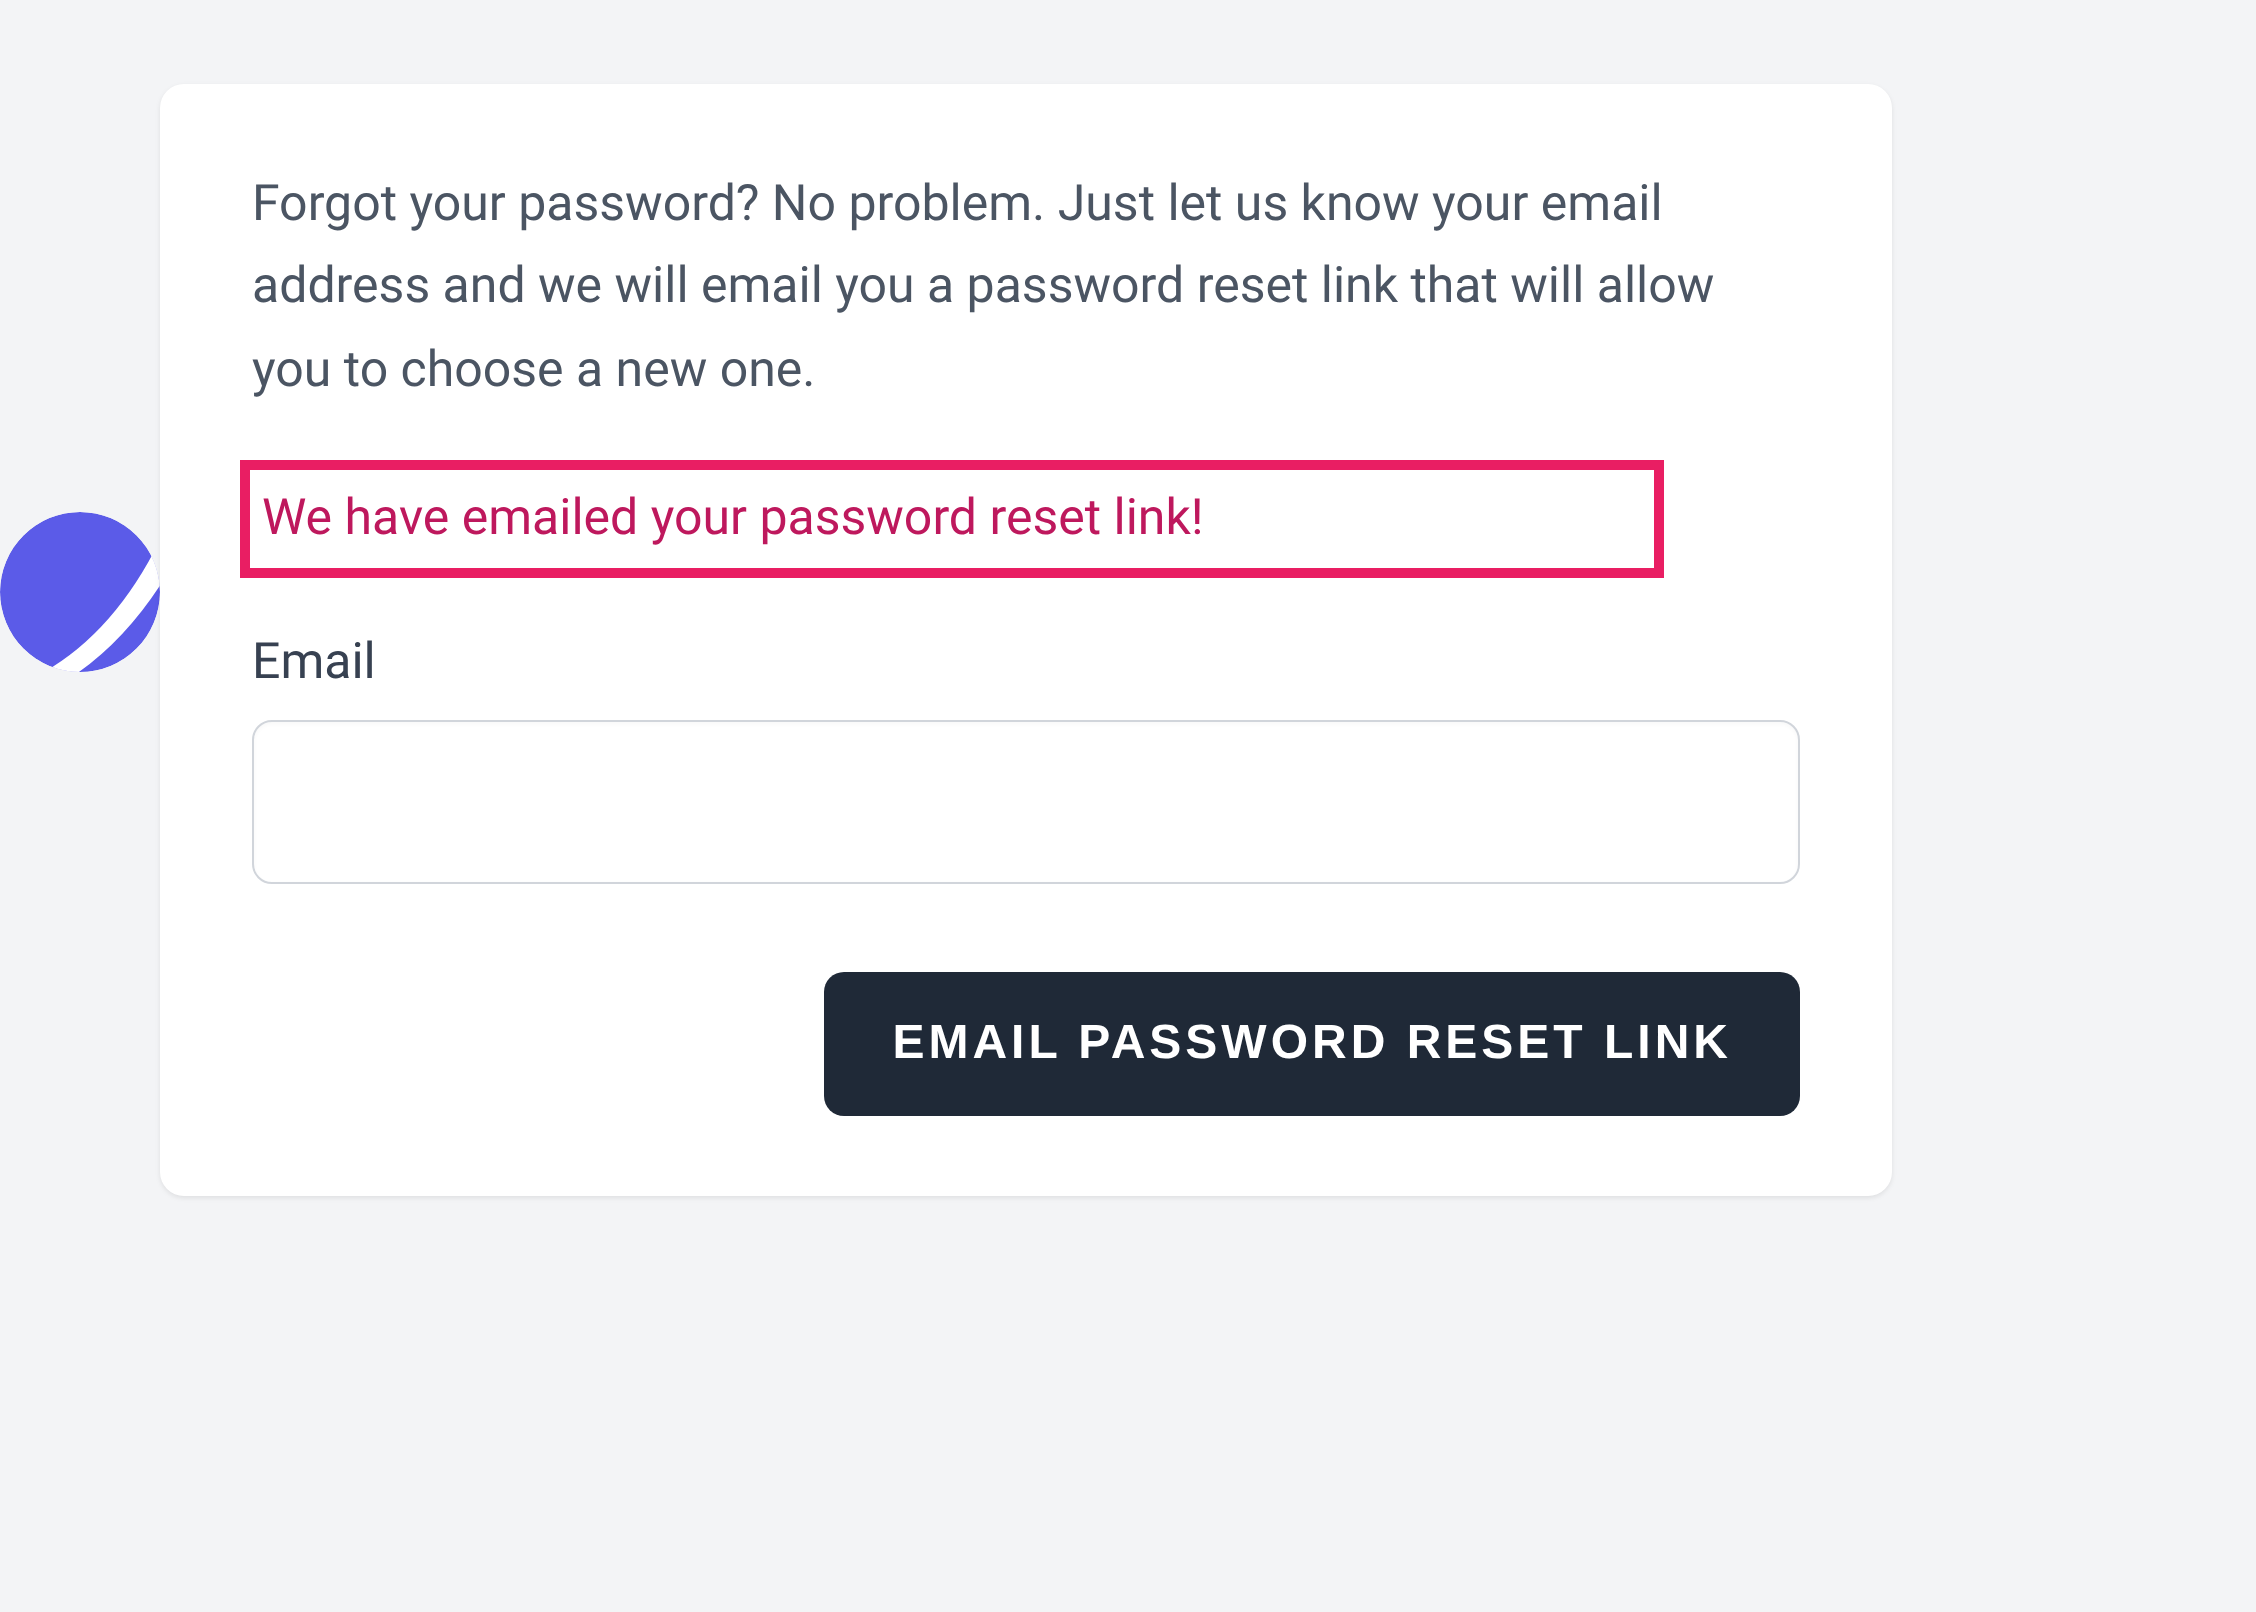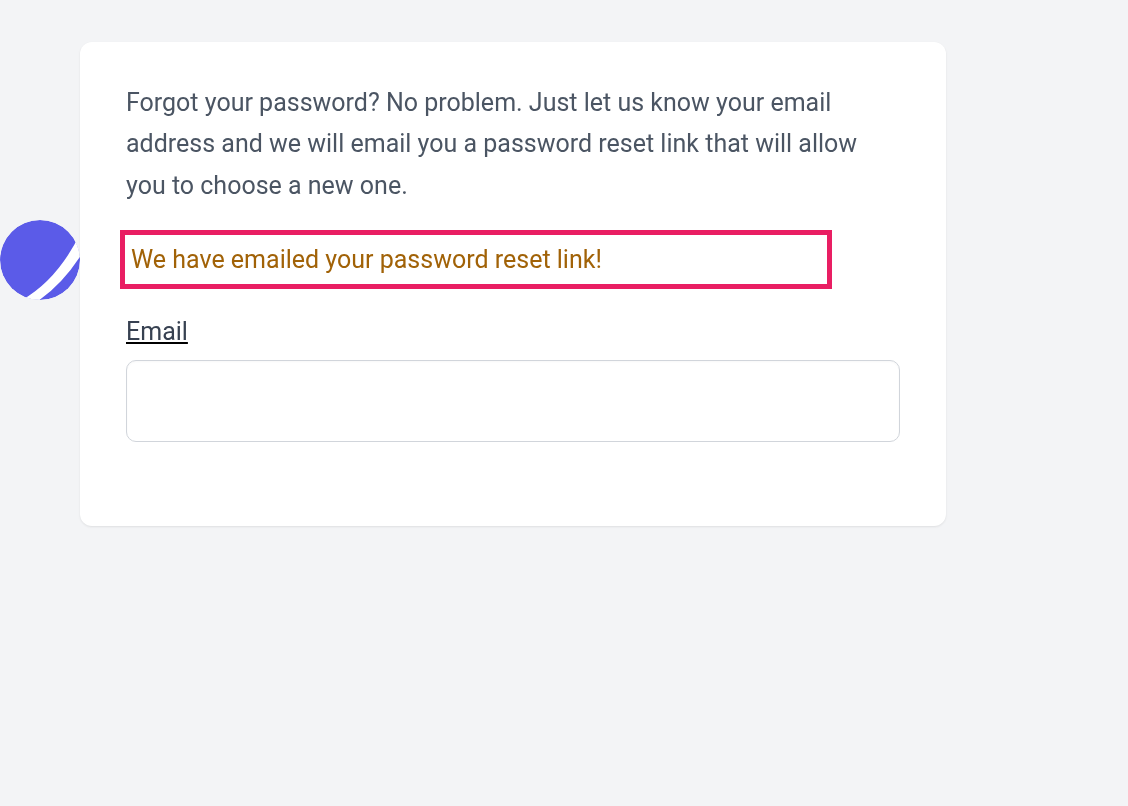--- a/index.html
+++ b/index.html
@@ -46,28 +46,27 @@
     
     .status-message {
       border: 5px solid #e91e63;
       padding: 10px 6px;
       margin-bottom: 28px;
       margin-left: -6px;
       width: 712px;
     }
     
     .status-text {
-      color: #a16207;
+      color: #be185d;
       font-size: 25px;
       font-weight: 400;
     }
     
     .form-group {
       margin-bottom: 44px;
-      text-decoration: underline;
     }
     
     .form-label {
       display: block;
       color: #374151;
       font-size: 25px;
       font-weight: 400;
       margin-bottom: 14px;
     }
     
@@ -124,14 +123,17 @@
 
     <div class="status-message">
       <span class="status-text">We have emailed your password reset link!</span>
     </div>
 
     <div class="form-group">
       <label class="form-label">Email</label>
       <input type="email" class="form-input" value="" style="">
     </div>
 
+    <div class="button-row">
+      <button class="submit-button">EMAIL PASSWORD RESET LINK</button>
+    </div>
   </div>
 </div>
 
 </body></html>

